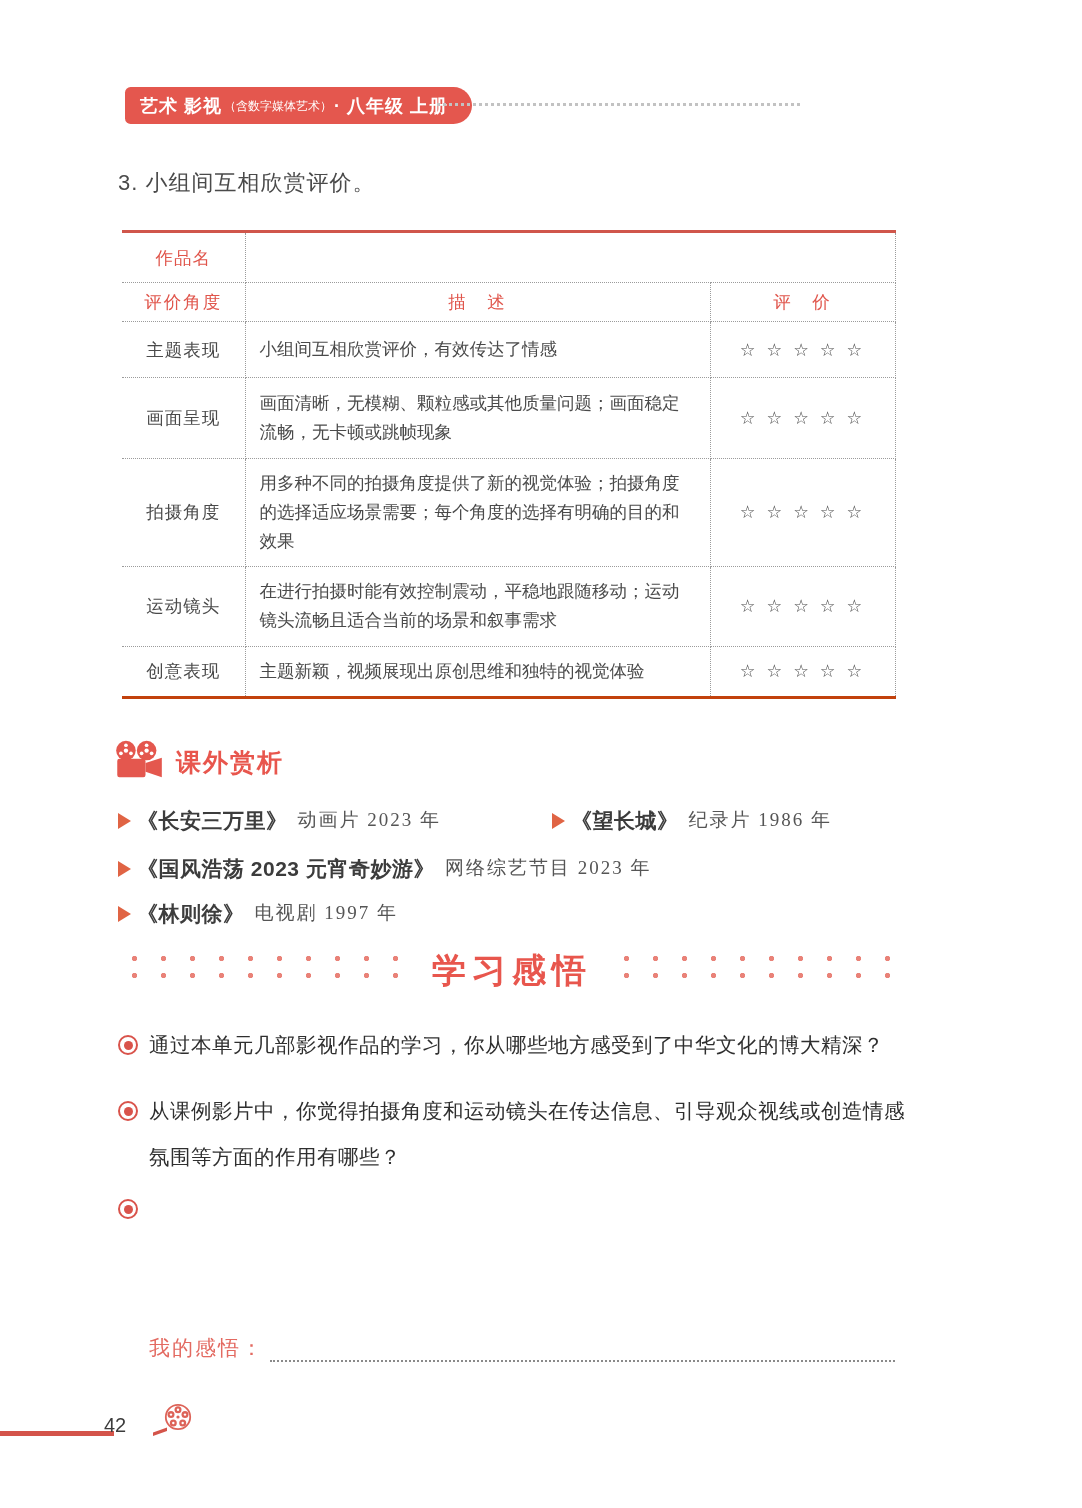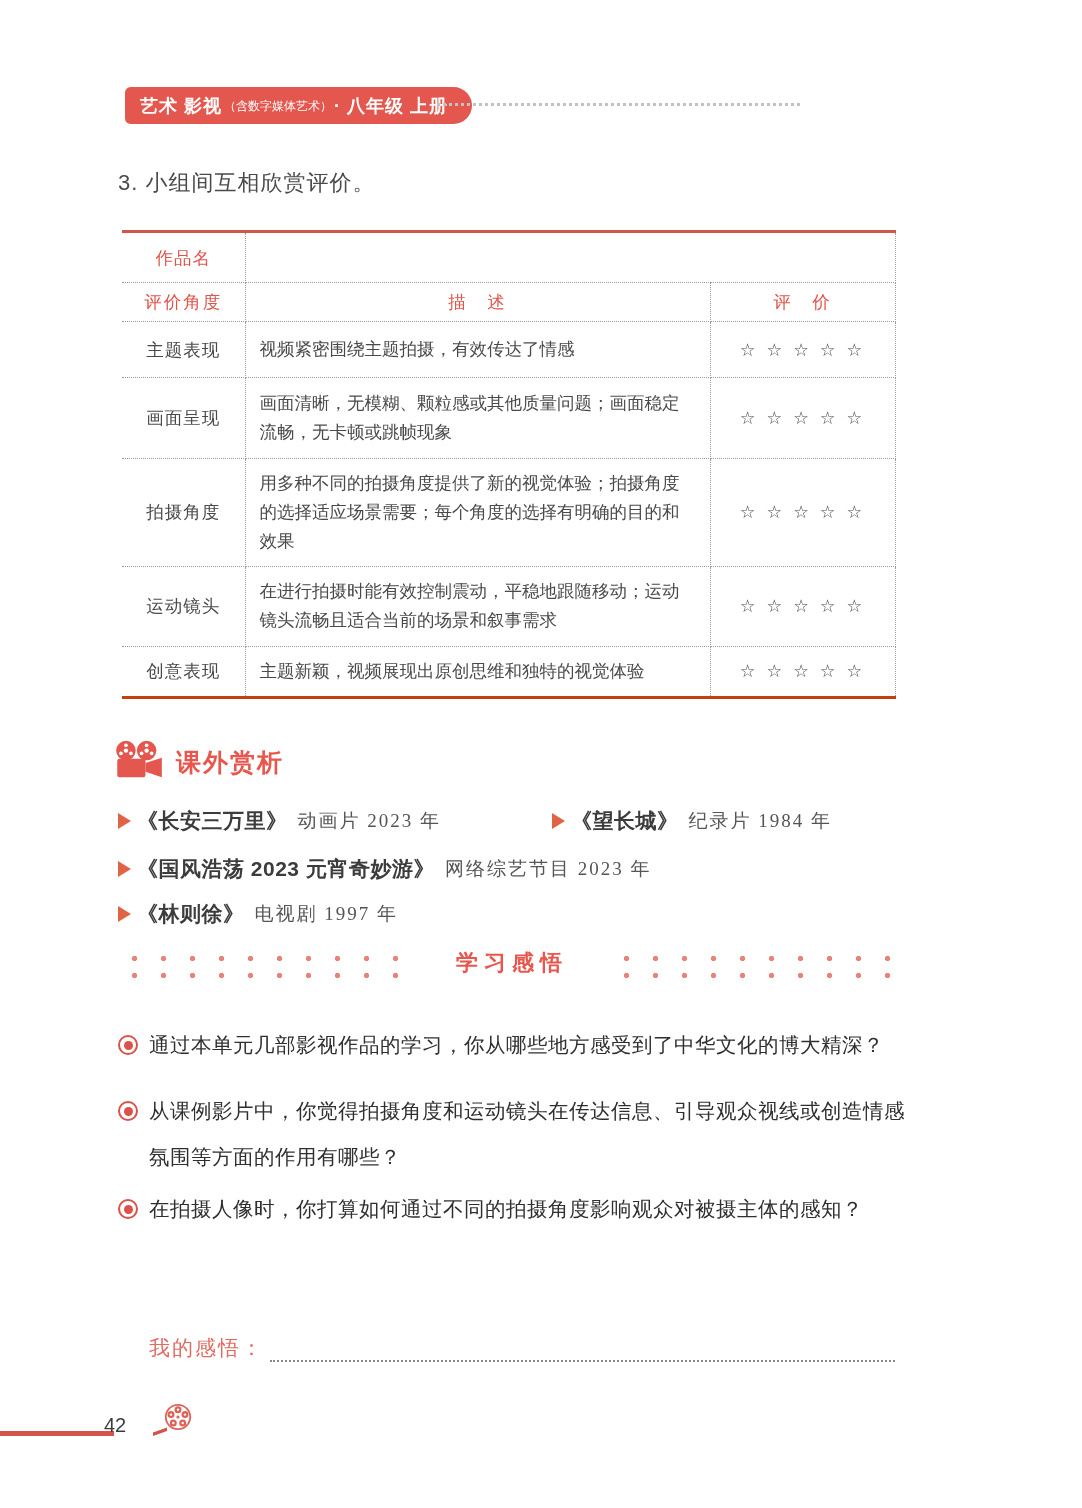--- a/index.html
+++ b/index.html
@@ -43,38 +43,38 @@
   td.c-aspect { text-align:center; letter-spacing:1px; }
   td.c-desc   { padding:10px 14px; line-height:1.65; }
   td.c-stars  { text-align:center; color:#c8c8c8; font-size:26px; letter-spacing:11px;
                 font-family:"DejaVu Sans",sans-serif; white-space:nowrap; padding-left:8px; }
   .red-cell { color:#e0554b !important; }
   td.c-head { text-align:center; letter-spacing:2px; }
 
   
   .apprec-head { position:absolute; left:114px; top:740px; display:flex; align-items:center; }
   .apprec-head .txt { font-size:25px; font-weight:bold; color:#e8564d; margin-left:12px; letter-spacing:2px; }
-  .movie-item { position:absolute; display:flex; align-items:center; white-space:nowrap; }
+  .movie-item { position:absolute; display:flex; align-items:flex-start; white-space:nowrap; }
   .tri {
     width:0; height:0; border-top:8px solid transparent; border-bottom:8px solid transparent;
     border-left:13px solid #e06444; margin-right:6px; align-self:center; flex:none;
   }
   .m-title { font-size:21px; font-weight:bold; color:#3c3c3c; letter-spacing:0.5px; }
   .m-meta  { font-size:19px; color:#555555; margin-left:10px;
              font-family:"Liberation Serif","DejaVu Serif",serif; letter-spacing:2px; }
 
   
   .dots {
     position:absolute; height:34px;
     background-image:radial-gradient(circle, #e98278 2.3px, rgba(255,255,255,0) 3px);
     background-size:29px 17px; background-position:2px 3px;
   }
   .reflect-title {
     position:absolute; left:0; top:948px; width:1024px; text-align:center;
-    font-size:22px; font-weight:bold; color:#e8564d; letter-spacing:6px;
+    font-size:34px; font-weight:bold; color:#e8564d; letter-spacing:6px;
   }
 
   
   .question {
     position:absolute; left:118px; width:792px; padding-left:31px;
     font-family:"Liberation Serif","DejaVu Serif",serif;
     font-size:20.5px; color:#2f2f2f; line-height:46px; letter-spacing:0.5px;
   }
   .q-bullet {
     position:absolute; left:0; top:13px; width:20px; height:20px; border-radius:50%;
@@ -138,21 +138,21 @@
       <td class="vline c-aspect red-cell">作品名</td>
       <td colspan="2" class="vline"></td>
     </tr>
     <tr style="height:39px;">
       <td class="vline c-head red-cell">评价角度</td>
       <td class="vline c-head red-cell">描　述</td>
       <td class="vline c-head red-cell">评　价</td>
     </tr>
     <tr style="height:56px;">
       <td class="vline c-aspect">主题表现</td>
-      <td class="vline c-desc">视频紧密围绕主题拍摄，有效传达了情感</td>
+      <td class="vline c-desc">小组间互相欣赏评价，有效传达了情感</td>
       <td class="vline c-stars">☆☆☆☆☆</td>
     </tr>
     <tr style="height:81px;">
       <td class="vline c-aspect">画面呈现</td>
       <td class="vline c-desc">画面清晰，无模糊、颗粒感或其他质量问题；画面稳定流畅，无卡顿或跳帧现象</td>
       <td class="vline c-stars">☆☆☆☆☆</td>
     </tr>
     <tr style="height:105px;">
       <td class="vline c-aspect">拍摄角度</td>
       <td class="vline c-desc">用多种不同的拍摄角度提供了新的视觉体验；拍摄角度的选择适应场景需要；每个角度的选择有明确的目的和效果</td>
@@ -190,21 +190,21 @@
   </div>
 
   <div class="movie-item" style="left:118px; top:807px;">
     <span class="tri"></span>
     <span class="m-title">《长安三万里》</span>
     <span class="m-meta">动画片 2023 年</span>
   </div>
   <div class="movie-item" style="left:552px; top:807px;">
     <span class="tri"></span>
     <span class="m-title">《望长城》</span>
-    <span class="m-meta">纪录片 1984 年</span>
+    <span class="m-meta">纪录片 1986 年</span>
   </div>
   <div class="movie-item" style="left:118px; top:855px;">
     <span class="tri"></span>
     <span class="m-title">《国风浩荡 2023 元宵奇妙游》</span>
     <span class="m-meta">网络综艺节目 2023 年</span>
   </div>
   <div class="movie-item" style="left:118px; top:900px;">
     <span class="tri"></span>
     <span class="m-title">《林则徐》</span>
     <span class="m-meta">电视剧 1997 年</span>
@@ -217,21 +217,20 @@
   <div class="question" style="top:1022px;">
     <span class="q-bullet"></span>
     <span>通过本单元几部影视作品的学习，你从哪些地方感受到了中华文化的博大精深？</span>
   </div>
   <div class="question" style="top:1088px;">
     <span class="q-bullet"></span>
     <span>从课例影片中，你觉得拍摄角度和运动镜头在传达信息、引导观众视线或创造情感氛围等方面的作用有哪些？</span>
   </div>
   <div class="question" style="top:1186px;">
     <span class="q-bullet"></span>
-    <span>在拍摄人像时，你打算如何通过不同的拍摄角度影响观众对被摄主体的感知？</span>
   </div>
 
   <div class="my-note">
     <span class="lbl">我的感悟：</span>
     <span class="line"></span>
   </div>
 
   <div class="footer-bar"></div>
   <div class="footer-num">42</div>
   <svg class="footer-reel" width="48" height="40" viewBox="0 0 48 40">

